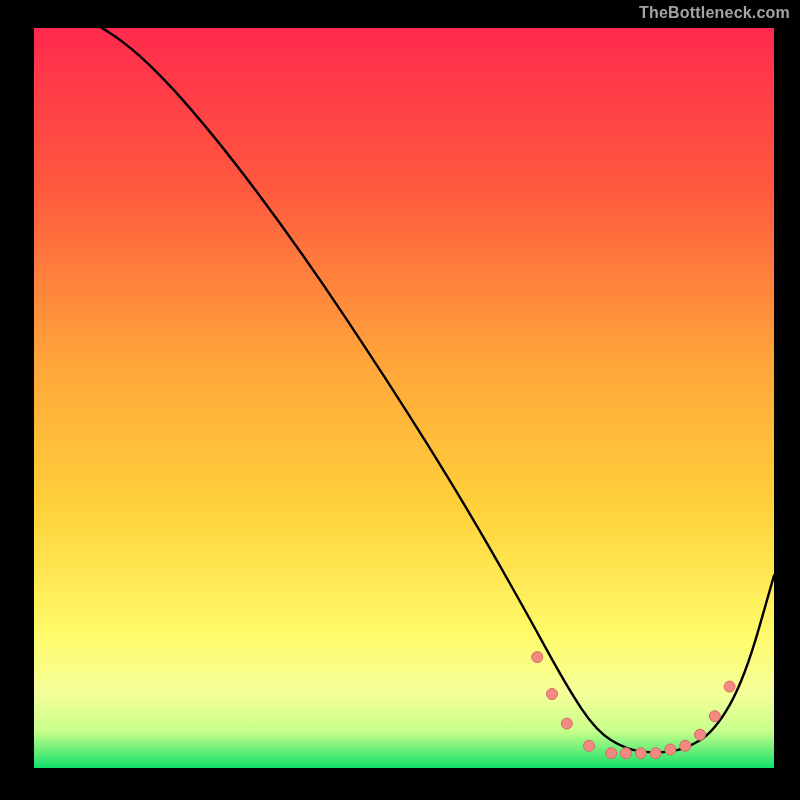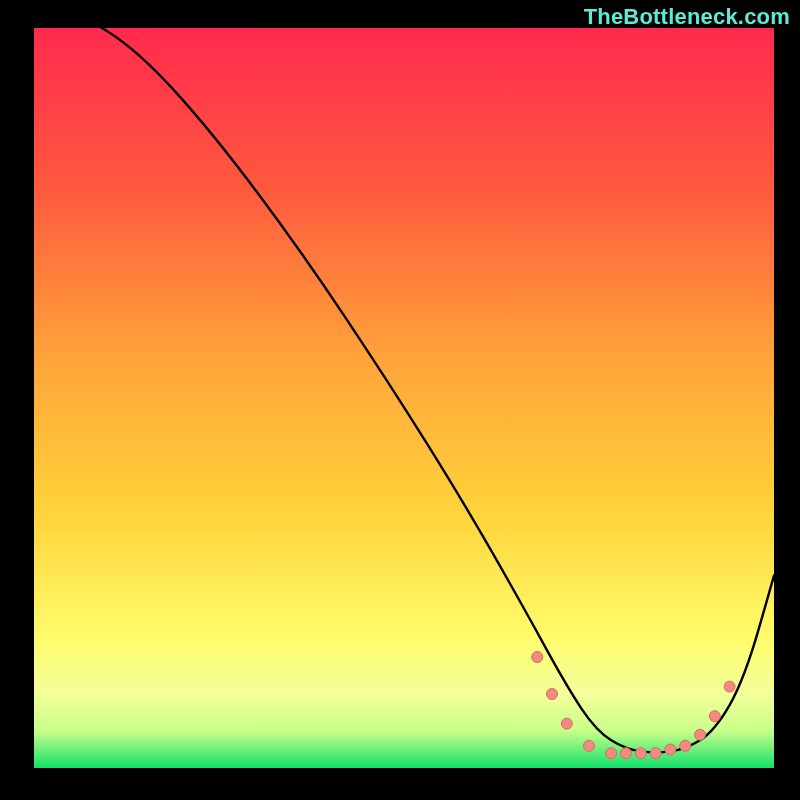--- a/index.html
+++ b/index.html
@@ -8,23 +8,23 @@
     position: relative;
     width: 800px;
     height: 800px;
     background: #000;
   }
   .watermark {
     position: absolute;
     top: 4px;
     right: 10px;
     font-family: Arial, Helvetica, sans-serif;
-    font-size: 22px;
+    font-size: 16px;
     font-weight: 600;
-    color: #5eead4;
+    color: #a3a3a3;
     letter-spacing: 0.2px;
     z-index: 10;
   }
   .plot {
     position: absolute;
     left: 34px;
     top: 28px;
     width: 740px;
     height: 740px;
   }

